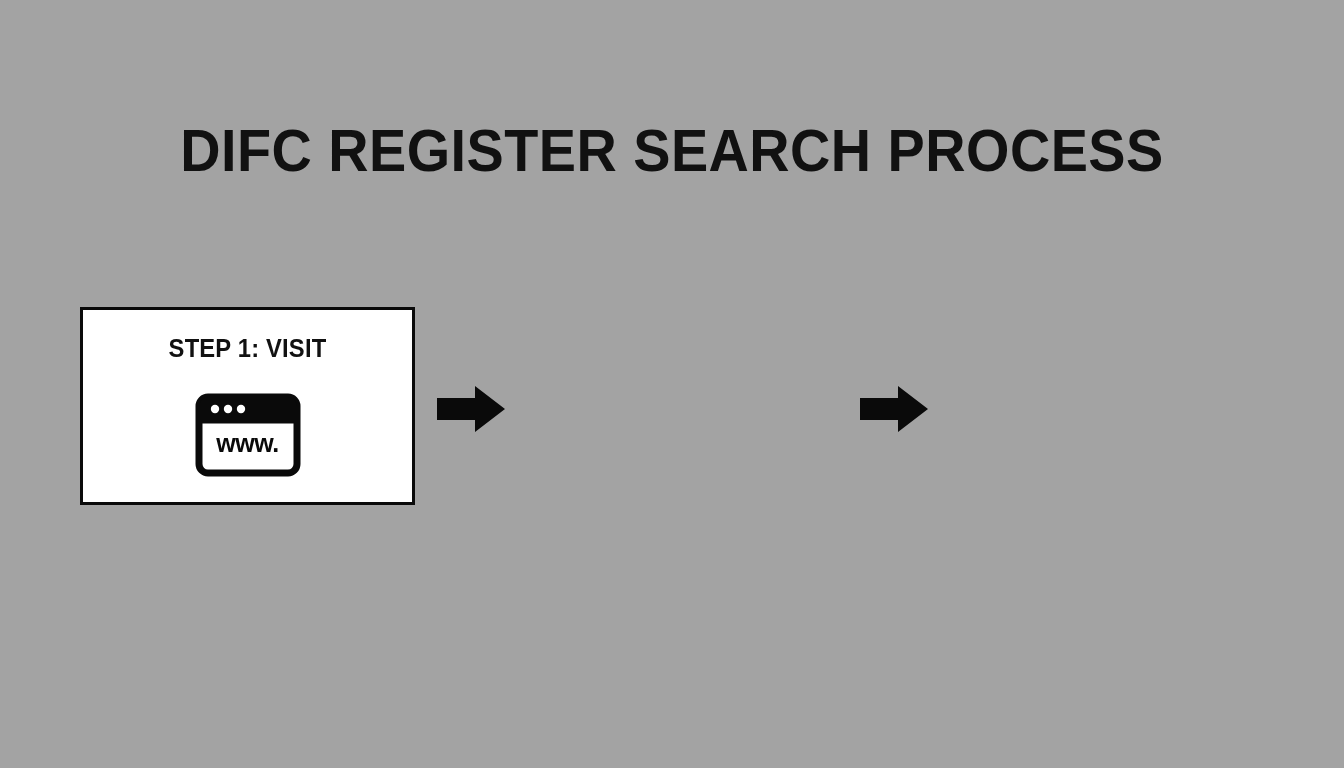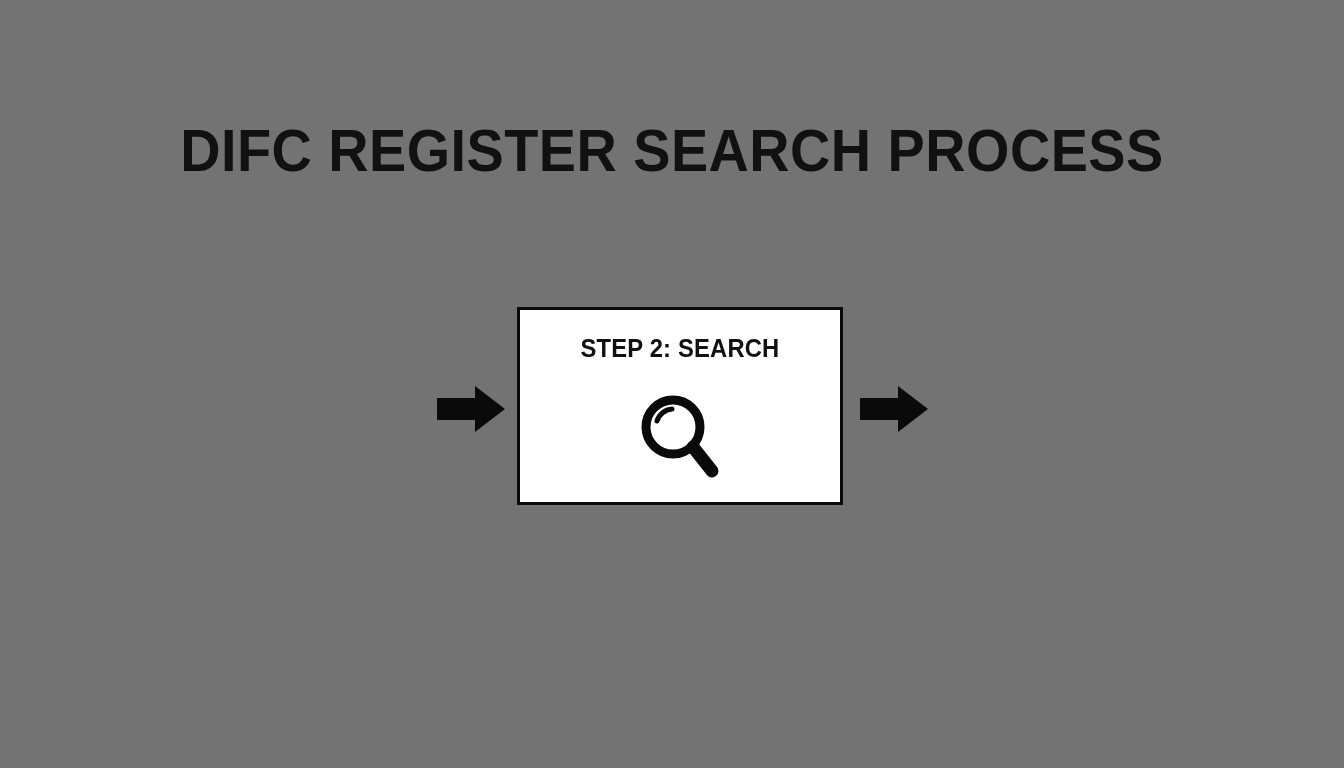--- a/index.html
+++ b/index.html
@@ -11,21 +11,21 @@
     height: 768px;
     background: #ffffff;
     font-family: "Liberation Sans", sans-serif;
     overflow: hidden;
     position: relative;
   }
 
   .slide {
     position: absolute;
     inset: 0;
-    background: #737373;
+    background: #a3a3a3;
   }
 
   
   .title {
     position: absolute;
     top: 118px;
     left: 0;
     width: 1344px;
     text-align: center;
     font-family: "Liberation Sans", sans-serif;
@@ -102,42 +102,51 @@
 </style>
 </head>
 <body>
 
 <div class="slide">
 
   <div class="title">DIFC REGISTER SEARCH PROCESS</div>
 
   <div class="flow">
 
+    <div class="step-box s1">
+      <div class="step-label">STEP 1: VISIT</div>
+      <div class="icon-slot">
+        <span>
+          <svg width="106" height="84" viewBox="0 0 106 84" aria-hidden="true">
+
+            <rect x="4" y="4" width="98" height="76" rx="9" ry="9" fill="#ffffff" stroke="#0a0a0a" stroke-width="7"></rect>
+
+            <path d="M4 13 a9 9 0 0 1 9 -9 h80 a9 9 0 0 1 9 9 v14 h-98 z" fill="#0a0a0a"></path>
+            <line x1="4" y1="27" x2="102" y2="27" stroke="#0a0a0a" stroke-width="7"></line>
+
+            <circle cx="20" cy="16" r="4.2" fill="#ffffff"></circle>
+            <circle cx="33" cy="16" r="4.2" fill="#ffffff"></circle>
+            <circle cx="46" cy="16" r="4.2" fill="#ffffff"></circle>
+          </svg>
+        </span>
+        <span style="position:absolute; left:0; top:0; width:100%; height:100%;
+                     display:flex; align-items:center; justify-content:center;
+                     padding-top:16px; box-sizing:border-box;
+                     font-family:'Liberation Sans', sans-serif; font-weight:bold;
+                     font-size:25px; color:#0a0a0a; letter-spacing:-0.5px;
+                     pointer-events:none;">www.</span>
+      </div>
+    </div>
 
     <div class="arrow a1">
       <svg width="68" height="46" viewBox="0 0 68 46" aria-hidden="true">
         <path d="M0 12 L38 12 L38 0 L68 23 L38 46 L38 34 L0 34 Z" fill="#0a0a0a"></path>
       </svg>
     </div>
 
-    <div class="step-box s2">
-      <div class="step-label">STEP 2: SEARCH</div>
-      <div class="icon-slot">
-        <span>
-          <svg width="96" height="96" viewBox="0 0 96 96" aria-hidden="true">
-
-            <circle cx="41" cy="40" r="27" fill="none" stroke="#0a0a0a" stroke-width="9"></circle>
-
-            <path d="M25 34 a17 17 0 0 1 15 -12" fill="none" stroke="#0a0a0a" stroke-width="5" stroke-linecap="round"></path>
-
-            <line x1="61" y1="60" x2="80" y2="84" stroke="#0a0a0a" stroke-width="13" stroke-linecap="round"></line>
-          </svg>
-        </span>
-      </div>
-    </div>
 
     <div class="arrow a2">
       <svg width="68" height="46" viewBox="0 0 68 46" aria-hidden="true">
         <path d="M0 12 L38 12 L38 0 L68 23 L38 46 L38 34 L0 34 Z" fill="#0a0a0a"></path>
       </svg>
     </div>
 
 
   </div>
 </div>

